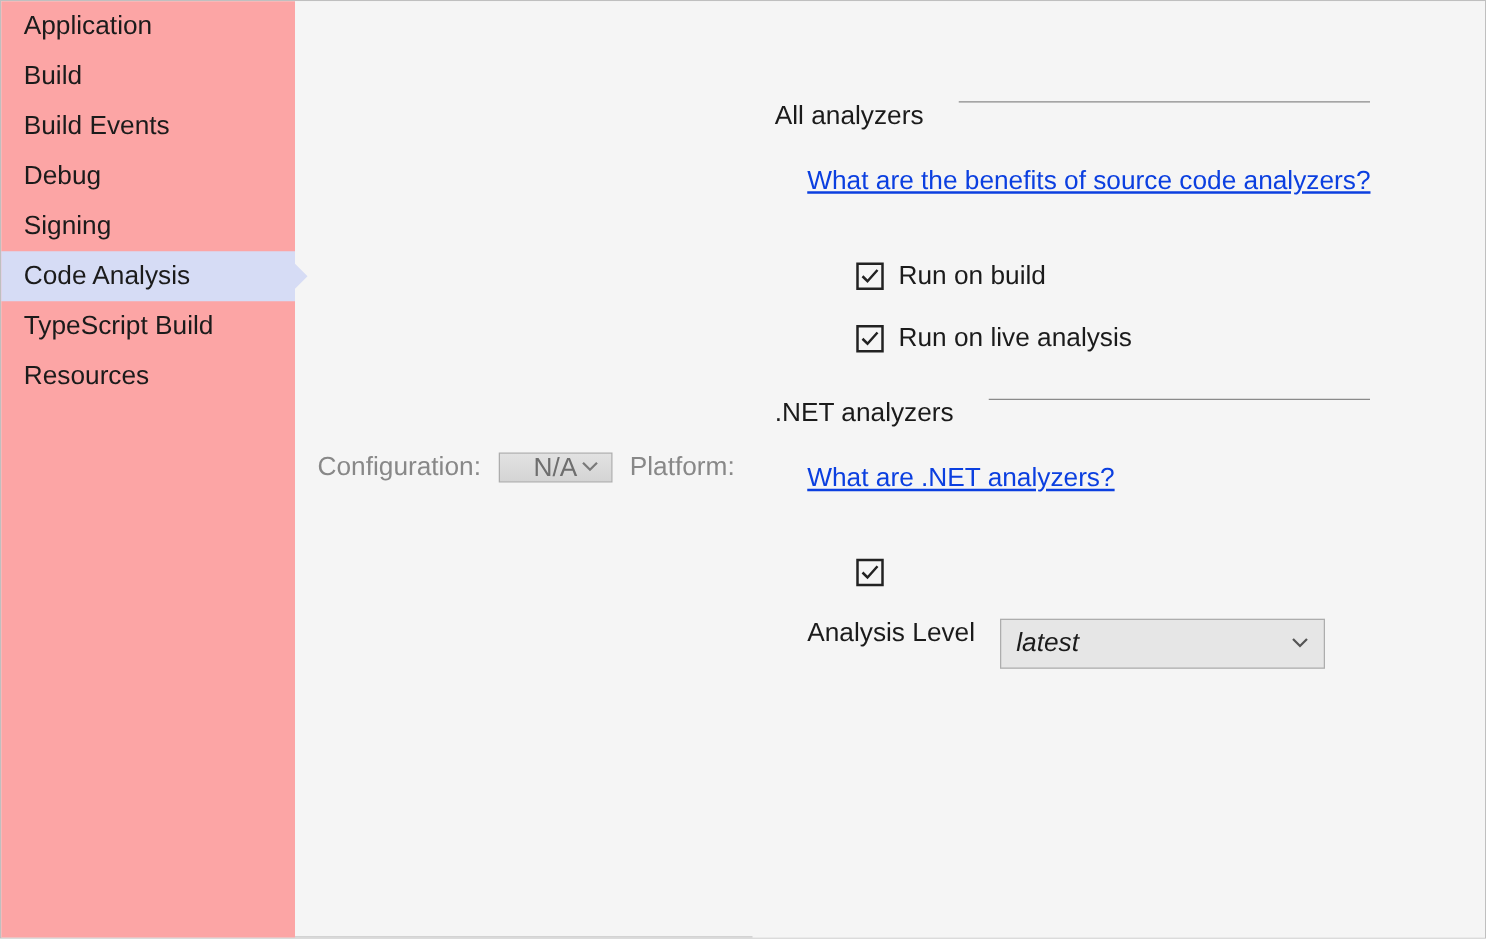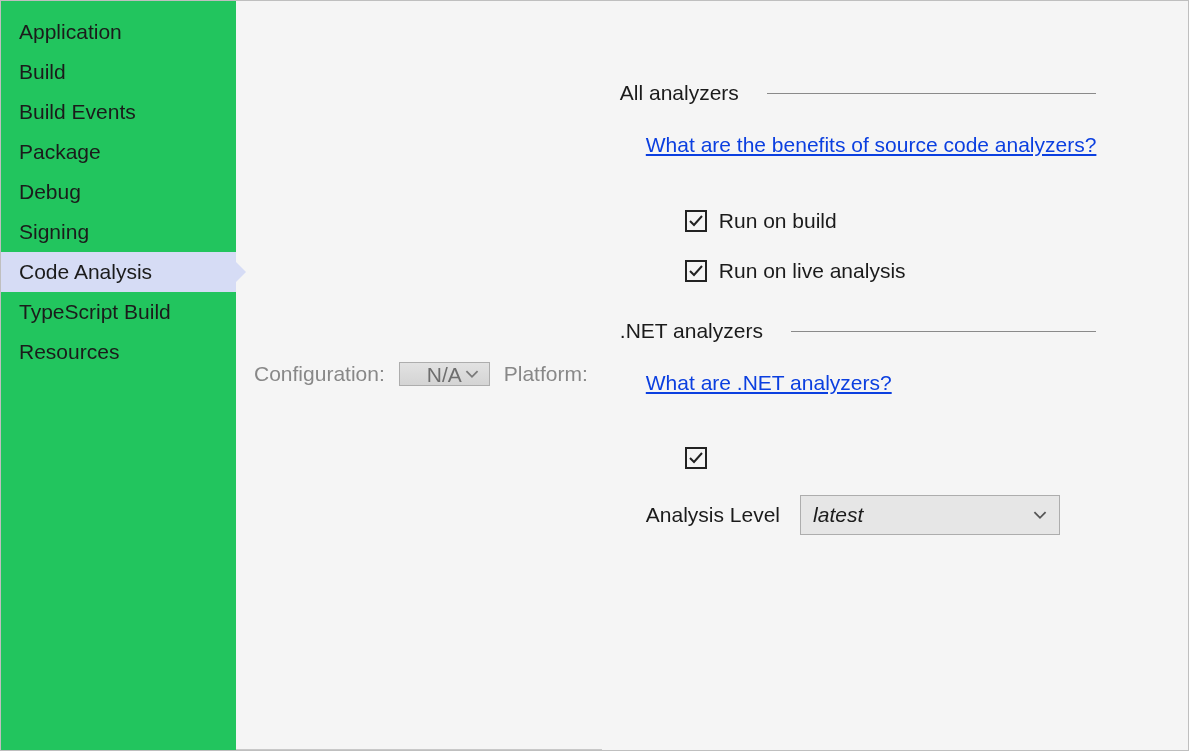--- a/index.html
+++ b/index.html
@@ -12,22 +12,22 @@
     background: #ffffff;
   }
   .root {
     display: flex;
     width: 1189px; height: 751px;
     border: 1px solid #bfbfbf;
   }
   
   .sidebar {
     width: 235px;
-    background: #22c55e;
-    padding-top: 11px;
+    background: #fca5a5;
+    padding-top: 0;
   }
   .sidebar-item {
     padding: 8px 18px 8px 18px;
     cursor: default;
     position: relative;
   }
   .sidebar-item.selected {
     background: #d6dcf5;
   }
   .sidebar-item.selected::after{
@@ -65,55 +65,54 @@
     padding:0 27px;
     color:#6e6e6e;
     position:relative;
   }
   .combo .chev {
     position:absolute; right:10px; top:50%; transform:translateY(-50%);
     color:#7a7a7a;
   }
   .content { padding: 40px 18px 0 18px; }
   .section-head {
-    display:flex; align-items:center; gap:28px;
+    display:flex; gap:28px;
     margin: 40px 0 28px 0;
   }
   .section-head .title { white-space:nowrap; }
   .section-head .rule { flex:1; height:1px; background:#8a8a8a; }
   .indent { padding-left: 26px; }
   .link { color:#0b3fe0; text-decoration:underline; cursor:pointer; display:inline-block; margin-bottom:26px;}
   .chk-row { display:flex; align-items:center; gap:12px; margin: 26px 0; padding-left: 39px; }
   .chk {
     width:22px; height:22px; border:2px solid #222; display:inline-flex;
     align-items:center; justify-content:center;
   }
   .chk svg { width:16px; height:16px; }
-  .field-row { display:flex; align-items:center; gap:20px; margin-top:26px;}
+  .field-row { display:flex; align-items:flex-start; gap:20px; margin-top:26px;}
   .select {
     width:260px; height:40px;
     background:#e6e6e6;
     border:1px solid #adadad;
     display:flex; align-items:center;
     padding:0 12px;
     position:relative;
     font-style:italic;
   }
   .select .chev { position:absolute; right:12px; top:50%; transform:translateY(-50%); color:#555;}
 </style>
 </head>
 <body>
 
 <div class="root">
 
   <div class="sidebar">
     <div class="sidebar-item"><span>Application</span></div>
     <div class="sidebar-item"><span>Build</span></div>
     <div class="sidebar-item"><span>Build Events</span></div>
-    <div class="sidebar-item"><span>Package</span></div>
     <div class="sidebar-item"><span>Debug</span></div>
     <div class="sidebar-item"><span>Signing</span></div>
     <div class="sidebar-item selected"><span>Code Analysis</span></div>
     <div class="sidebar-item"><span>TypeScript Build</span></div>
     <div class="sidebar-item"><span>Resources</span></div>
   </div>
 
   <div class="main">
 
     <div class="toprow">

